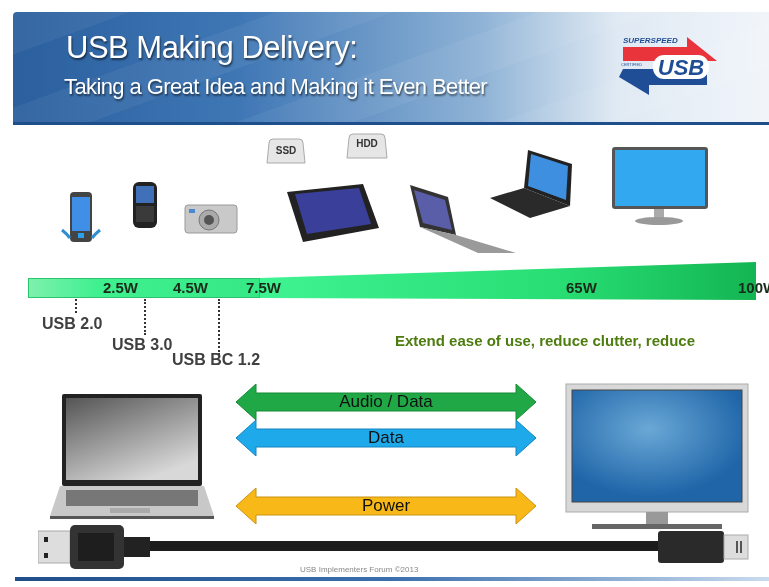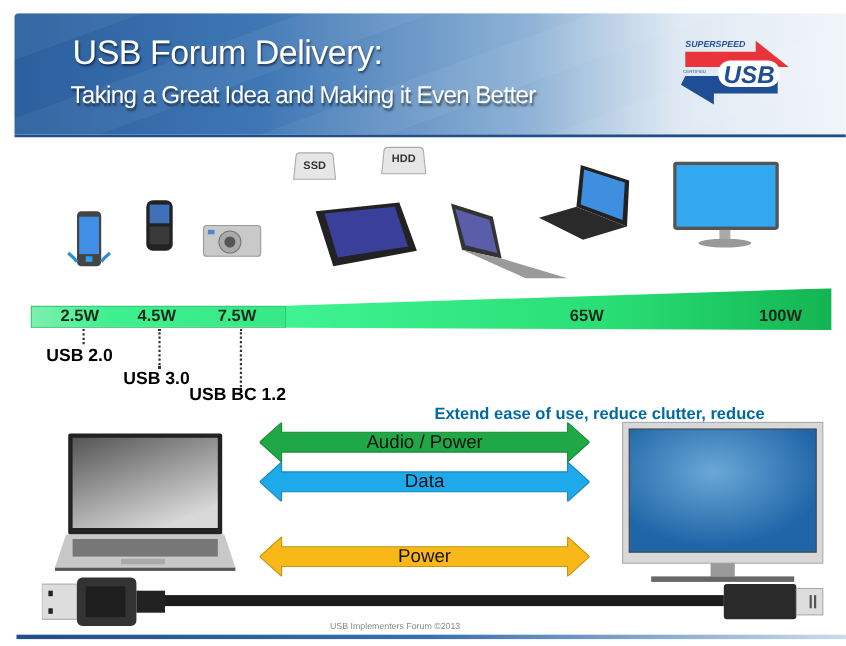--- a/index.html
+++ b/index.html
@@ -11,36 +11,36 @@
     border-radius:4px 0 0 0;border-bottom:3px solid #1f4f8a;}
   .banner .stripe{position:absolute;inset:0;background:repeating-linear-gradient(160deg,rgba(255,255,255,0.05) 0 40px,rgba(255,255,255,0) 40px 90px);}
   .title{left:66px;top:30px;font-size:31px;color:#fff;text-shadow:1px 2px 2px rgba(0,0,0,.55);letter-spacing:-0.5px;}
   .subtitle{left:64px;top:74px;font-size:22px;color:#fff;text-shadow:1px 2px 2px rgba(0,0,0,.55);letter-spacing:-0.6px;}
   .logo{left:615px;top:33px;width:105px;height:68px;}
   
   .dev{position:absolute;}
   
   .bar-left{left:28px;top:278px;width:232px;height:20px;background:linear-gradient(90deg,#7ef0ae 0%,#3ff08f 30%,#37e886 100%);border:1px solid #29c46c;box-sizing:border-box;}
   .bar-right{left:260px;top:262px;width:496px;height:38px;}
-  .watt{font-weight:bold;font-size:15px;color:#1a2a1a;top:279px;}
+  .watt{font-weight:bold;font-size:15px;color:#1a2a1a;top:279px;margin-left:48px;}
   .dots{border-left:2px dotted #333;width:0;}
-  .usblbl{font-weight:bold;font-size:16px;color:#000000;}
-  .tag{left:365px;top:331px;width:360px;text-align:center;color:#0369a1;font-weight:bold;font-size:15px;line-height:19px;margin-top:36px;}
+  .usblbl{font-weight:bold;font-size:16px;color:#404040;}
+  .tag{left:365px;top:331px;width:360px;text-align:center;color:#4d7c0f;font-weight:bold;font-size:15px;line-height:19px;}
   .arrow{left:236px;width:300px;height:36px;}
   .arrow-label{position:absolute;left:0;width:100%;text-align:center;font-size:17px;color:#111;}
   .footer-bar{left:15px;top:577px;width:754px;height:4px;background:linear-gradient(90deg,#1f4f8a 0%,#3b6fae 50%,#c9dbee 100%);}
   .copy{left:300px;top:565px;font-size:8px;color:#888;text-align:right;}
 </style>
 </head>
 <body>
 
 <div class="abs banner">
     <div class="stripe"></div>
   </div>
-<div class="abs title">USB Forum Delivery:</div>
+<div class="abs title">USB Making Delivery:</div>
 <div class="abs subtitle">Taking a Great Idea and Making it Even Better</div>
 
 <svg class="abs logo" viewBox="0 0 105 68">
   <polygon points="8,14 72,14 72,4 102,28 8,28" fill="#e8343a"></polygon>
   <polygon points="8,36 92,36 92,52 34,52 34,62 4,44" fill="#1f4e96"></polygon>
   <rect x="38" y="22" width="56" height="24" rx="11" fill="#fff"></rect>
   <text x="66" y="42" text-anchor="middle" font-family="Liberation Sans, sans-serif" font-weight="bold" font-style="italic" font-size="22" fill="#1f4e96">USB</text>
   <text x="8" y="10" font-family="Liberation Sans, sans-serif" font-weight="bold" font-style="italic" font-size="8" fill="#1f4e96">SUPERSPEED</text>
   <text x="6" y="33" font-family="Liberation Sans, sans-serif" font-size="4" fill="#1f4e96">CERTIFIED</text>
 </svg>
@@ -133,21 +133,21 @@
   <polygon points="12,94 156,94 166,124 2,124" fill="#c8c8c8"></polygon>
   <rect x="18" y="98" width="132" height="16" fill="#777"></rect>
   <rect x="62" y="116" width="40" height="5" fill="#aaa"></rect>
   <rect x="2" y="124" width="164" height="3" fill="#555"></rect>
 </svg>
 
 <div class="abs arrow" style="top:384px">
   <svg width="300" height="36" viewBox="0 0 300 36" style="position:absolute;left:0;top:0">
     <polygon points="0,18 20,0 20,9 280,9 280,0 300,18 280,36 280,27 20,27 20,36" fill="#1fa845" stroke="#178a37"></polygon>
   </svg>
-  <div class="arrow-label" style="top:8px">Audio / Power</div>
+  <div class="arrow-label" style="top:8px">Audio / Data</div>
 </div>
 <div class="abs arrow" style="top:420px">
   <svg width="300" height="36" viewBox="0 0 300 36" style="position:absolute;left:0;top:0">
     <polygon points="0,18 20,0 20,9 280,9 280,0 300,18 280,36 280,27 20,27 20,36" fill="#1ea9ea" stroke="#1585c0"></polygon>
   </svg>
   <div class="arrow-label" style="top:8px">Data</div>
 </div>
 <div class="abs arrow" style="top:488px">
   <svg width="300" height="36" viewBox="0 0 300 36" style="position:absolute;left:0;top:0">
     <polygon points="0,18 20,0 20,9 280,9 280,0 300,18 280,36 280,27 20,27 20,36" fill="#f8b918" stroke="#c99210"></polygon>

